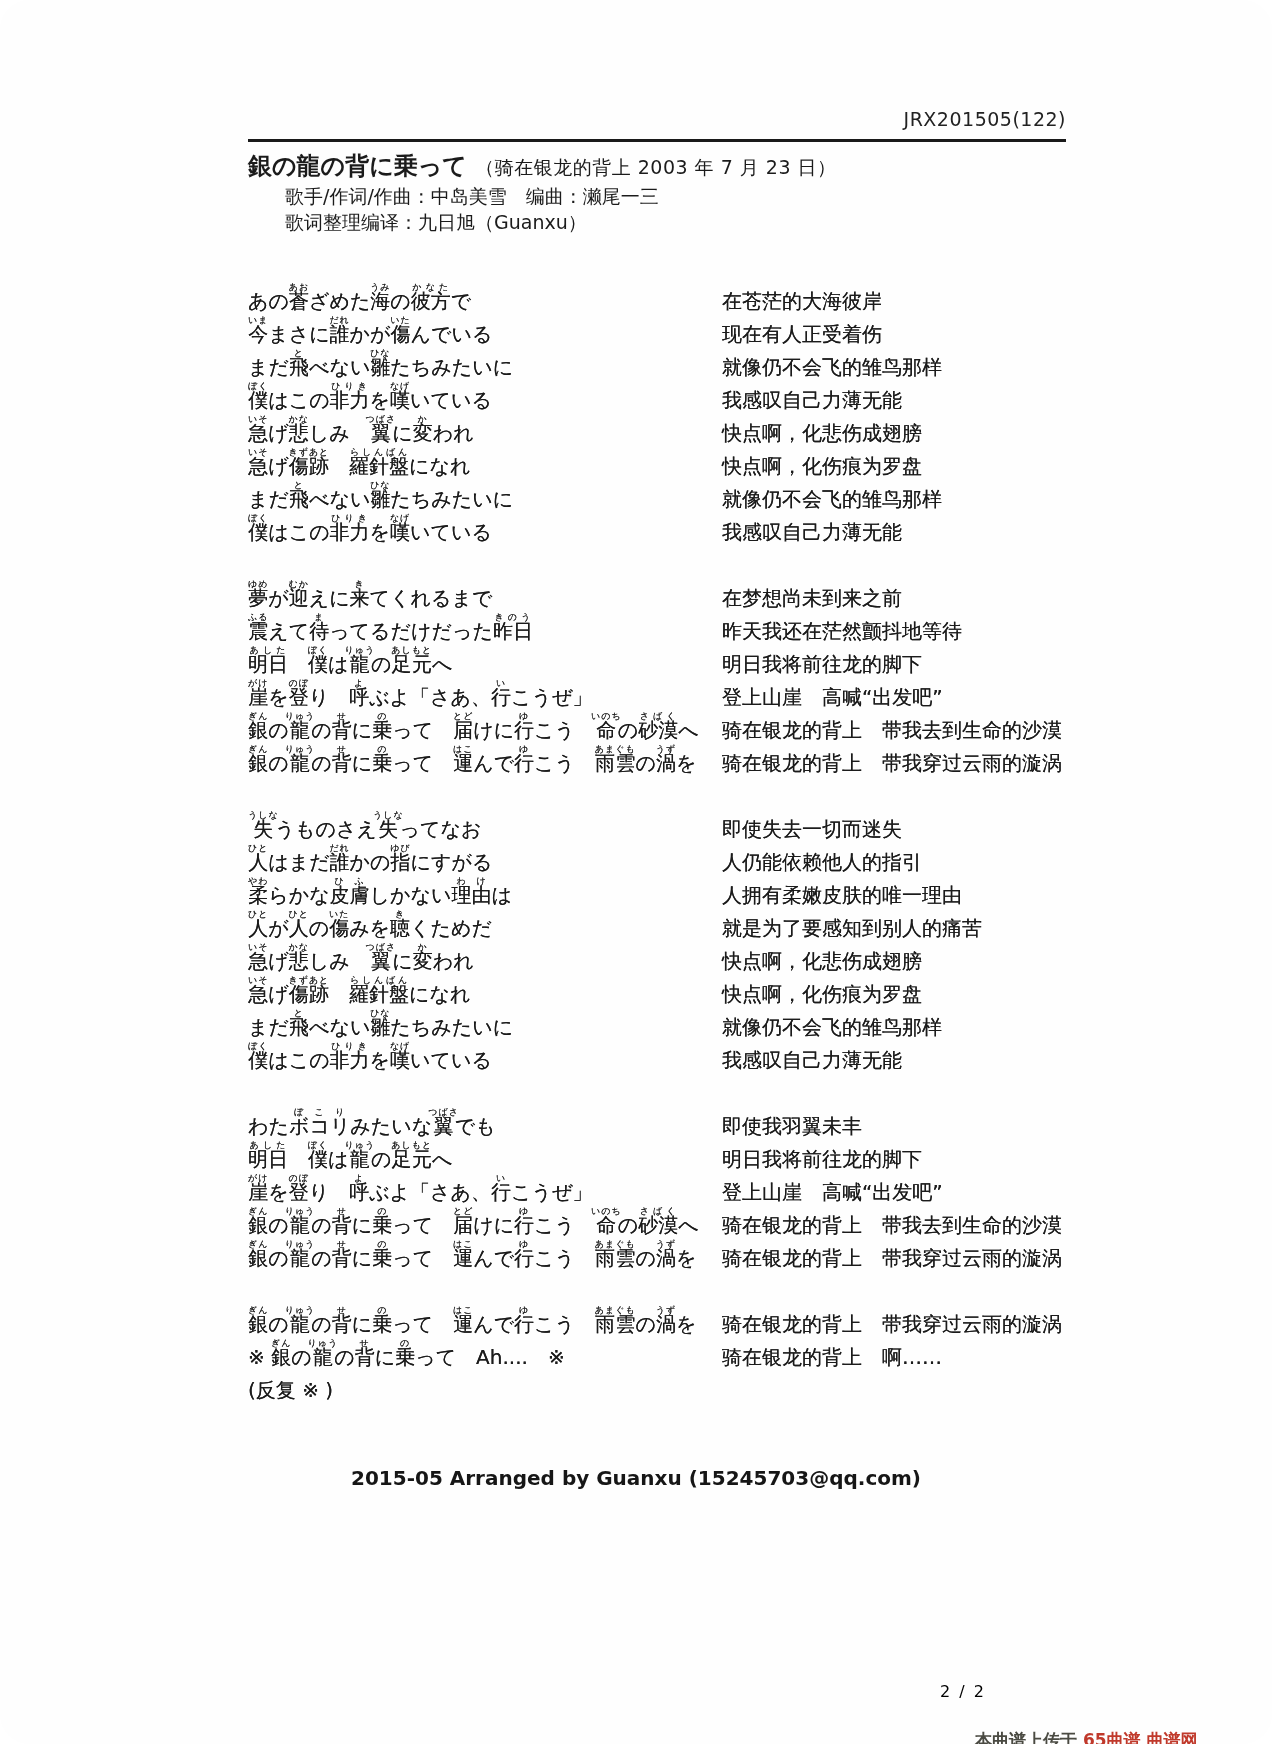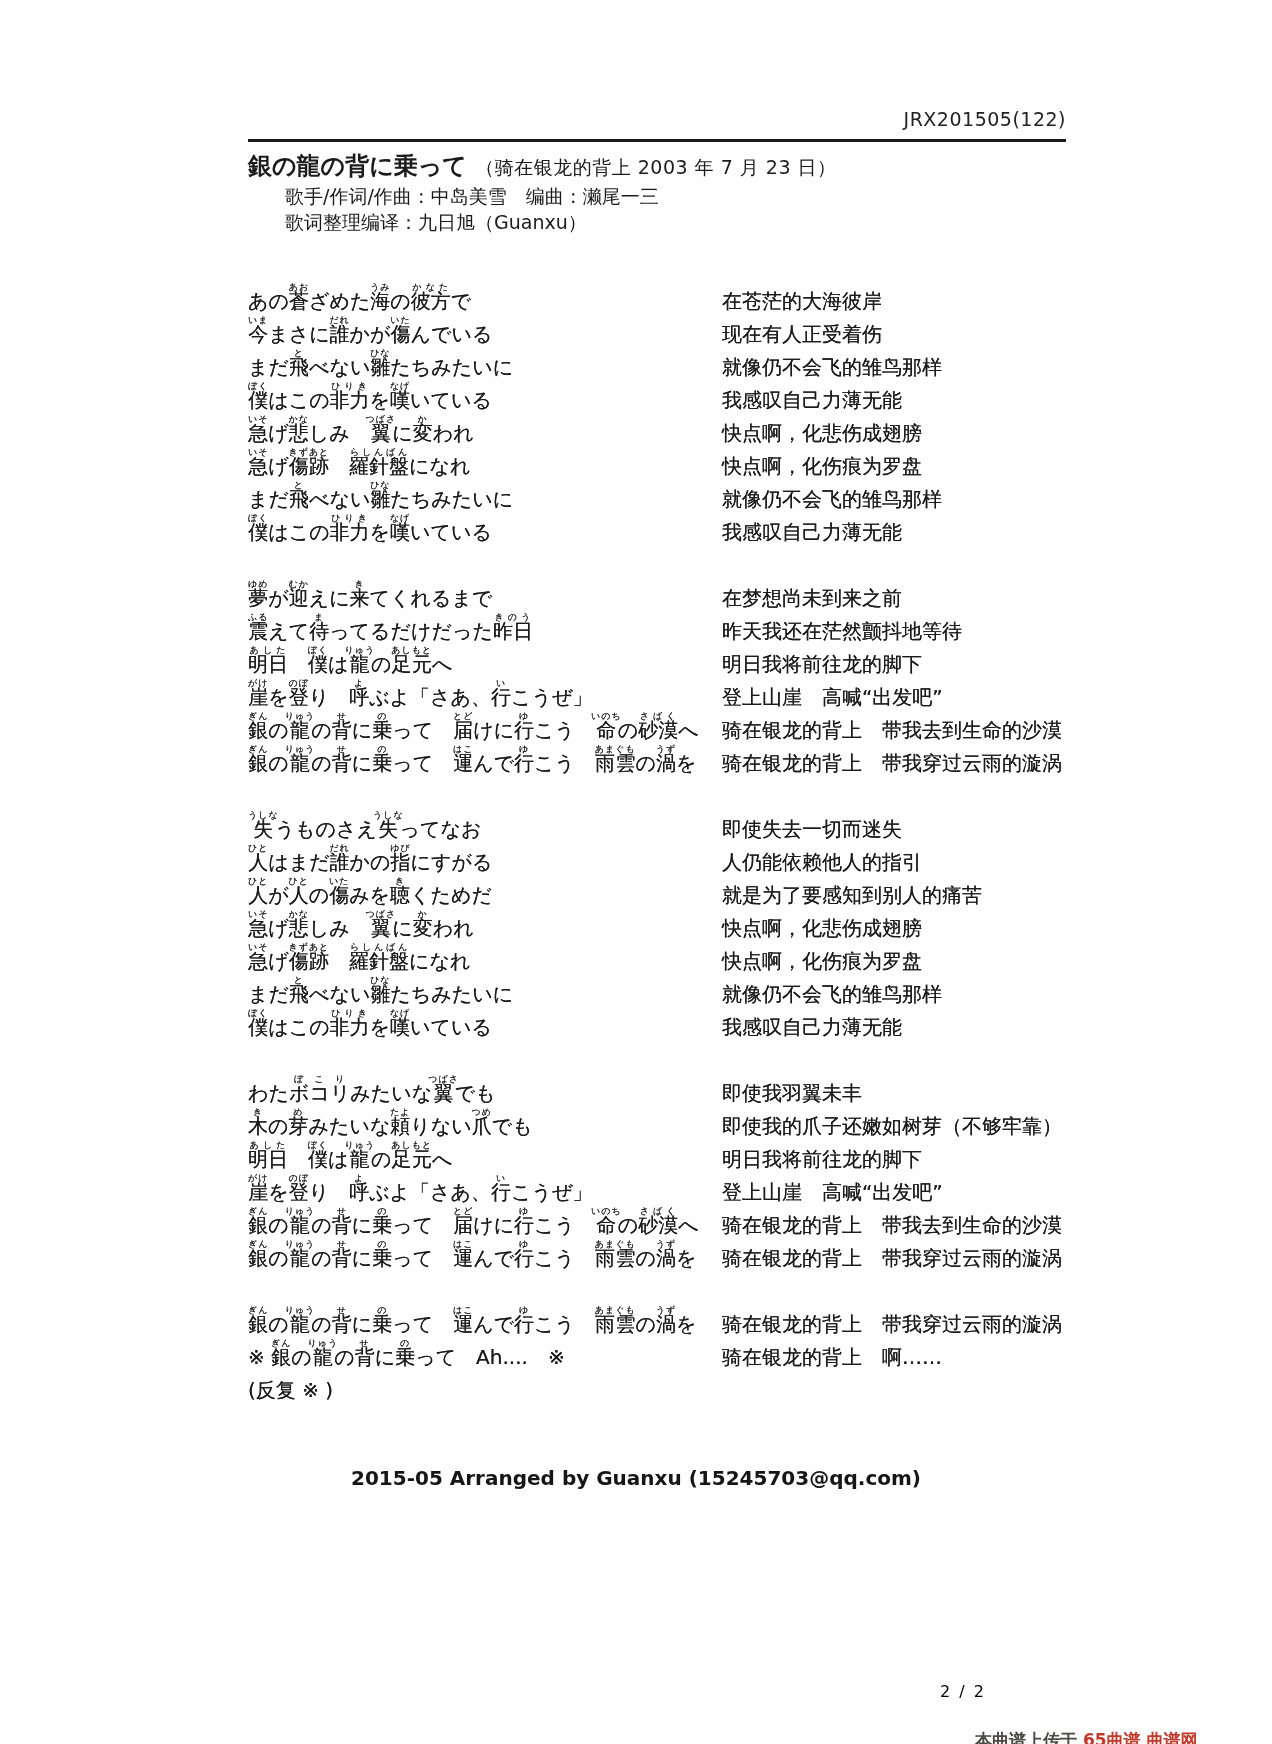--- a/index.html
+++ b/index.html
@@ -108,20 +108,24 @@
         <div class="stanza">
           <div class="line">
             <div class="jp"><ruby>失<rt>うしな</rt></ruby>うものさえ<ruby>失<rt>うしな</rt></ruby>ってなお</div>
             <div class="zh">即使失去一切而迷失</div>
           </div>
           <div class="line">
             <div class="jp"><ruby>人<rt>ひと</rt></ruby>はまだ<ruby>誰<rt>だれ</rt></ruby>かの<ruby>指<rt>ゆび</rt></ruby>にすがる</div>
             <div class="zh">人仍能依赖他人的指引</div>
           </div>
           <div class="line">
+            <div class="jp"><ruby>柔<rt>やわ</rt></ruby>らかな<ruby>皮膚<rt>ひふ</rt></ruby>しかない<ruby>理由<rt>わけ</rt></ruby>は</div>
+            <div class="zh">人拥有柔嫩皮肤的唯一理由</div>
+          </div>
+          <div class="line">
             <div class="jp"><ruby>人<rt>ひと</rt></ruby>が<ruby>人<rt>ひと</rt></ruby>の<ruby>傷<rt>いた</rt></ruby>みを<ruby>聴<rt>き</rt></ruby>くためだ</div>
             <div class="zh">就是为了要感知到别人的痛苦</div>
           </div>
           <div class="line">
             <div class="jp"><ruby>急<rt>いそ</rt></ruby>げ<ruby>悲<rt>かな</rt></ruby>しみ　<ruby>翼<rt>つばさ</rt></ruby>に<ruby>変<rt>か</rt></ruby>われ</div>
             <div class="zh">快点啊，化悲伤成翅膀</div>
           </div>
           <div class="line">
             <div class="jp"><ruby>急<rt>いそ</rt></ruby>げ<ruby>傷跡<rt>きずあと</rt></ruby>　<ruby>羅針盤<rt>らしんばん</rt></ruby>になれ</div>
             <div class="zh">快点啊，化伤痕为罗盘</div>
@@ -132,24 +136,20 @@
           </div>
           <div class="line">
             <div class="jp"><ruby>僕<rt>ぼく</rt></ruby>はこの<ruby>非力<rt>ひりき</rt></ruby>を<ruby>嘆<rt>なげ</rt></ruby>いている</div>
             <div class="zh">我感叹自己力薄无能</div>
           </div>
         </div>
         <div class="stanza">
           <div class="line">
             <div class="jp">わた<ruby>ボコリ<rt>ぼこり</rt></ruby>みたいな<ruby>翼<rt>つばさ</rt></ruby>でも</div>
             <div class="zh">即使我羽翼未丰</div>
-          </div>
-          <div class="line">
-            <div class="jp"><ruby>木<rt>き</rt></ruby>の<ruby>芽<rt>め</rt></ruby>みたいな<ruby>頼<rt>たよ</rt></ruby>りない<ruby>爪<rt>つめ</rt></ruby>でも</div>
-            <div class="zh">即使我的爪子还嫩如树芽（不够牢靠）</div>
           </div>
           <div class="line">
             <div class="jp"><ruby>明日<rt>あした</rt></ruby>　<ruby>僕<rt>ぼく</rt></ruby>は<ruby>龍<rt>りゅう</rt></ruby>の<ruby>足元<rt>あしもと</rt></ruby>へ</div>
             <div class="zh">明日我将前往龙的脚下</div>
           </div>
           <div class="line">
             <div class="jp"><ruby>崖<rt>がけ</rt></ruby>を<ruby>登<rt>のぼ</rt></ruby>り　<ruby>呼<rt>よ</rt></ruby>ぶよ「さあ、<ruby>行<rt>い</rt></ruby>こうぜ」</div>
             <div class="zh">登上山崖　高喊“出发吧”</div>
           </div>
           <div class="line">

